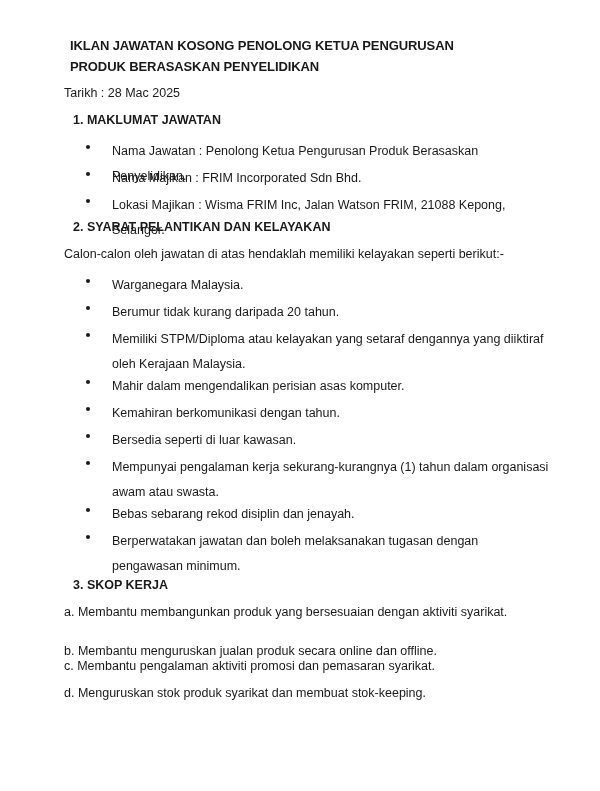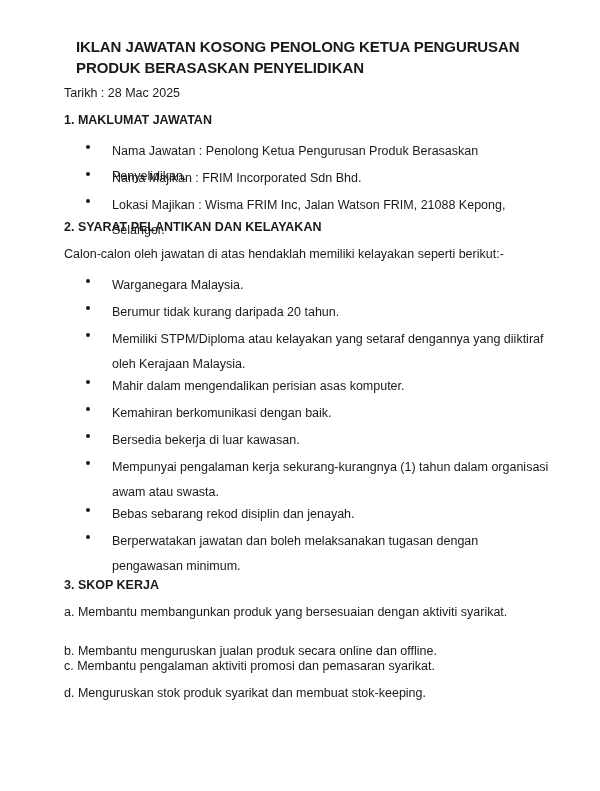--- a/index.html
+++ b/index.html
@@ -4,23 +4,23 @@
   <style>
     html, body { margin: 0; padding: 0; background: #ffffff; }
     body {
       width: 600px; height: 791px; overflow: hidden;
       font-family: "Liberation Sans", "DejaVu Sans", sans-serif;
       color: #1a1a1a;
       font-size: 12.5px;
       position: relative;
     }
     .page { position: absolute; left: 64px; top: 0; width: 480px; }
-    .title { position: absolute; left: 12px; font-weight: bold; font-size: 15px; letter-spacing: -0.1px; }
+    .title { position: absolute; left: 6px; font-weight: bold; font-size: 13px; letter-spacing: -0.1px; }
     .line { position: absolute; left: 0; white-space: nowrap; }
-    .heading { position: absolute; left: 0; font-weight: bold; font-size: 12.5px; }
+    .heading { position: absolute; left: 9px; font-weight: bold; font-size: 12.5px; }
     .bullet-item { position: absolute; left: 0; width: 480px; }
     .bullet-item .dot {
       position: absolute; left: 22px; top: 6px;
       width: 4px; height: 4px; border-radius: 50%; background: #1a1a1a;
     }
     .bullet-item .txt { position: absolute; left: 48px; width: 440px; line-height: 25px; }
   </style>
 </head>
 <body>
 
@@ -56,25 +56,25 @@
   <div class="bullet-item" style="top:327px">
     <span class="dot"></span>
     <span class="txt">Memiliki STPM/Diploma atau kelayakan yang setaraf dengannya yang diiktiraf oleh Kerajaan Malaysia.</span>
   </div>
   <div class="bullet-item" style="top:374px">
     <span class="dot"></span>
     <span class="txt">Mahir dalam mengendalikan perisian asas komputer.</span>
   </div>
   <div class="bullet-item" style="top:401px">
     <span class="dot"></span>
-    <span class="txt">Kemahiran berkomunikasi dengan baik.</span>
+    <span class="txt">Kemahiran berkomunikasi dengan tahun.</span>
   </div>
   <div class="bullet-item" style="top:428px">
     <span class="dot"></span>
-    <span class="txt">Bersedia bekerja di luar kawasan.</span>
+    <span class="txt">Bersedia seperti di luar kawasan.</span>
   </div>
   <div class="bullet-item" style="top:455px">
     <span class="dot"></span>
     <span class="txt">Mempunyai pengalaman kerja sekurang-kurangnya (1) tahun dalam organisasi awam atau swasta.</span>
   </div>
   <div class="bullet-item" style="top:502px">
     <span class="dot"></span>
     <span class="txt">Bebas sebarang rekod disiplin dan jenayah.</span>
   </div>
   <div class="bullet-item" style="top:529px">

